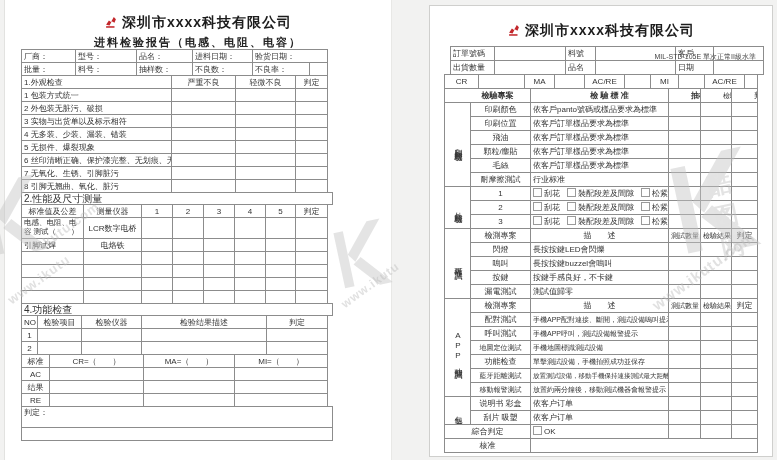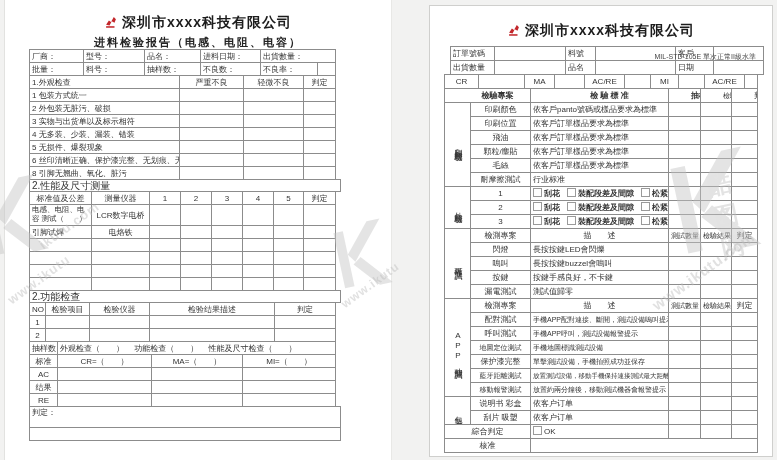--- a/index.html
+++ b/index.html
@@ -17,36 +17,36 @@
   .company{font-size:14px;font-weight:bold;color:#1c1c1c;letter-spacing:1px;white-space:nowrap;}
   .logo{display:inline-block;vertical-align:-2px;margin-right:4px;}
   .subtitle{font-size:11px;font-weight:bold;color:#222;}
 
   table{border-collapse:collapse;table-layout:fixed;margin-top:-1px;}
   td{border:1px solid #8c8c8c;font-size:8px;color:#333;padding:0 2px;height:12px;
      overflow:hidden;white-space:nowrap;line-height:11px;}
   .c{text-align:center;}
 
   
-  .ltbl{margin-left:24px;width:306px;}
+  .ltbl{margin-left:16px;width:306px;}
   #sheet-left .sectitle td{font-size:10px;height:11px;border:1px solid #8c8c8c;}
   .tall td{height:20px;vertical-align:top;}
   .wrapcell{white-space:normal;line-height:9px;font-size:7.5px;}
   .serial{font-size:8px;text-align:right;width:322px;margin:1px 0 2px 0;color:#333;}
 
   
   .rtbl{margin-left:14px;width:313px;}
   #sheet-right td{height:13px;}
   #sheet-right .hrow td{font-weight:bold;padding-left:22px;}
   .vert{writing-mode:vertical-rl;text-orientation:upright;margin:0 auto;line-height:10px;
         letter-spacing:1px;font-size:8px;white-space:normal;}
   .note{position:absolute;right:16px;top:46px;font-size:7px;color:#444;}
   .cb{display:inline-block;width:7px;height:7px;border:1px solid #9a9a9a;background:#fff;
       margin-right:2px;vertical-align:-1px;}
-  .cbi{margin-right:7px;font-weight:bold;}
+  .cbi{margin-right:7px;}
   .pk td{height:15px;}
 
   
   .wm{position:absolute;opacity:.45;pointer-events:none;color:#b3b3b3;}
   .wm-url{font-size:15px;font-weight:bold;letter-spacing:1px;color:#bdbdbd;white-space:nowrap;}
   .wm-brand{font-size:24px;font-weight:bold;letter-spacing:3px;color:#c2c2c2;}
   svg.kmark polygon{fill:#c4c4c4;}
 </style>
 </head>
 <body>
@@ -69,21 +69,21 @@
         <col style="width:56px">
         <col style="width:60px">
         <col style="width:75px">
       </colgroup>
     <tbody>
         <tr>
       <td>厂商：</td>
       <td>型号：</td>
       <td>品名：</td>
       <td>进料日期：</td>
-      <td>出貨數量：</td>
+      <td>验货日期：</td>
     </tr>
   </tbody>
     </table>
   <table class="ltbl">
     <colgroup>
         <col style="width:54px">
         <col style="width:61px">
         <col style="width:56px">
         <col style="width:60px">
         <col style="width:57px">
@@ -140,20 +140,26 @@
           <td></td>
         </tr>
     <tr>
           <td>5 无损件、爆裂现象</td>
           <td></td>
           <td></td>
           <td></td>
         </tr>
     <tr>
           <td>6 丝印清晰正确、保护漆完整、无划痕、无变形</td>
+          <td></td>
+          <td></td>
+          <td></td>
+        </tr>
+    <tr>
+          <td>7 无氧化、生锈、引脚脏污</td>
           <td></td>
           <td></td>
           <td></td>
         </tr>
     <tr>
           <td>8 引脚无翘曲、氧化、脏污</td>
           <td></td>
           <td></td>
           <td></td>
         </tr>
@@ -248,21 +254,21 @@
           <td></td>
           <td></td>
           <td></td>
         </tr>
   </tbody>
     </table>
 
   <table class="ltbl sectitle">
     <tbody>
         <tr>
-          <td style="width:306px">2.功能检查</td>
+          <td style="width:306px">4.功能检查</td>
         </tr>
   </tbody>
     </table>
   <table class="ltbl">
     <colgroup>
         <col style="width:16px">
         <col style="width:44px">
         <col style="width:60px">
         <col style="width:125px">
         <col style="width:61px">
@@ -282,32 +288,20 @@
           <td></td>
           <td></td>
         </tr>
     <tr>
           <td class="c">2</td>
           <td></td>
           <td></td>
           <td></td>
           <td></td>
         </tr>
-  </tbody>
-    </table>
-  <table class="ltbl">
-    <colgroup>
-        <col style="width:28px">
-        <col style="width:278px">
-      </colgroup>
-    <tbody>
-        <tr>
-      <td class="c">抽样数</td>
-      <td>外观检查（　　）　 功能检查（　　）　 性能及尺寸检查（　　）</td>
-    </tr>
   </tbody>
     </table>
   <table class="ltbl">
     <colgroup>
         <col style="width:28px">
         <col style="width:94px">
         <col style="width:91px">
         <col style="width:93px">
       </colgroup>
     <tbody>
@@ -617,21 +611,21 @@
           <td></td>
         </tr>
     <tr>
           <td class="c" style="font-size:7px">地圖定位測試</td>
           <td style="font-size:7px">手機地圖標識測試設備</td>
           <td></td>
           <td></td>
           <td></td>
         </tr>
     <tr>
-          <td class="c">保护漆完整</td>
+          <td class="c">功能检查</td>
           <td style="font-size:7px">單擊測試設備，手機拍照成功並保存</td>
           <td></td>
           <td></td>
           <td></td>
         </tr>
     <tr>
           <td class="c" style="font-size:7px">藍牙距離測試</td>
           <td style="font-size:6.5px">放置測試設備，移動手機保持連接測試最大距離大于10M</td>
           <td></td>
           <td></td>

